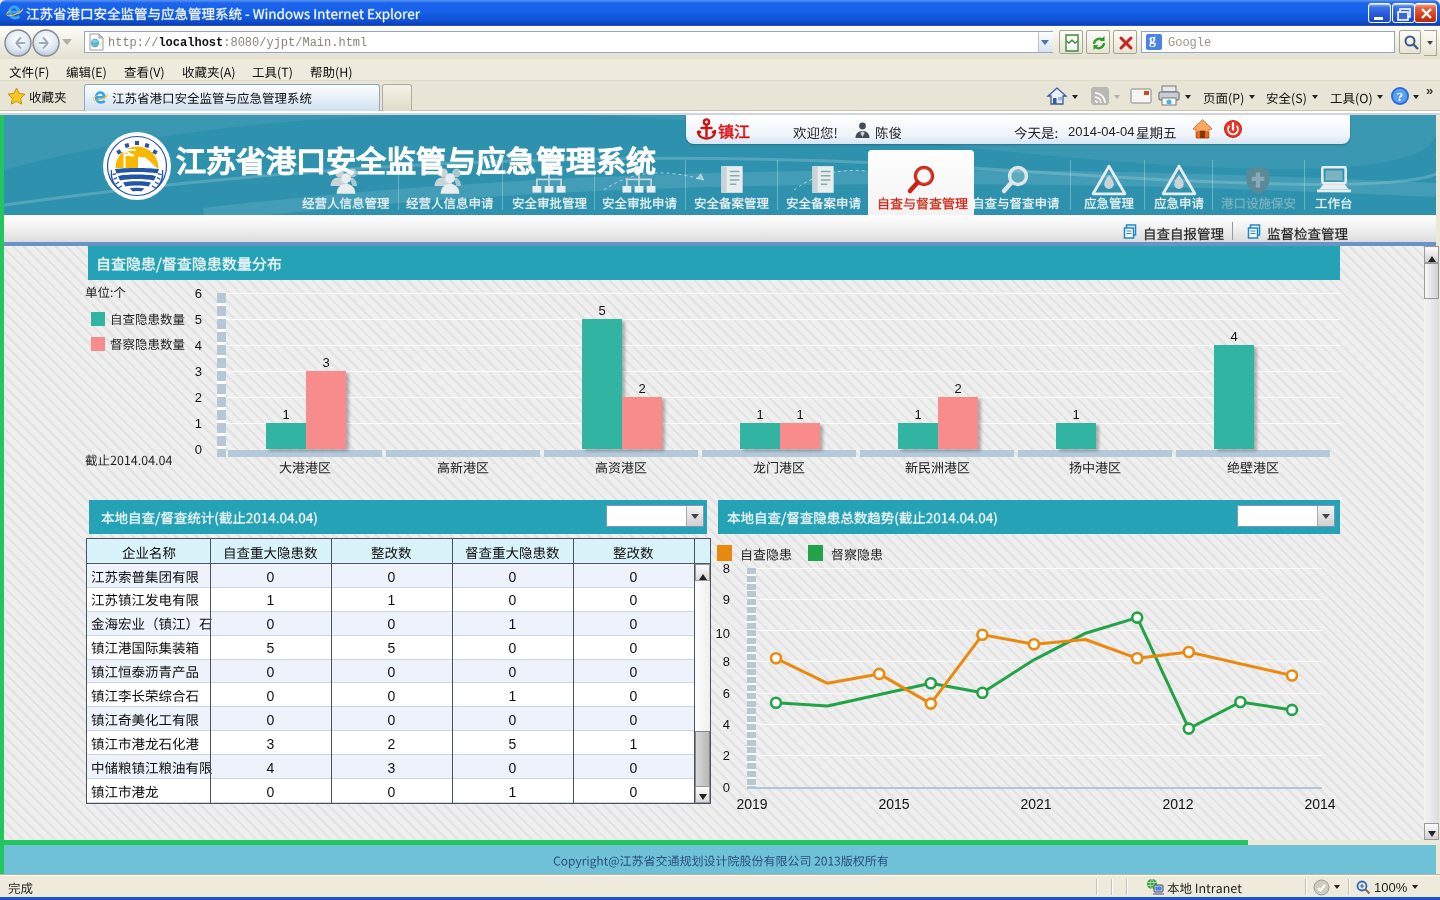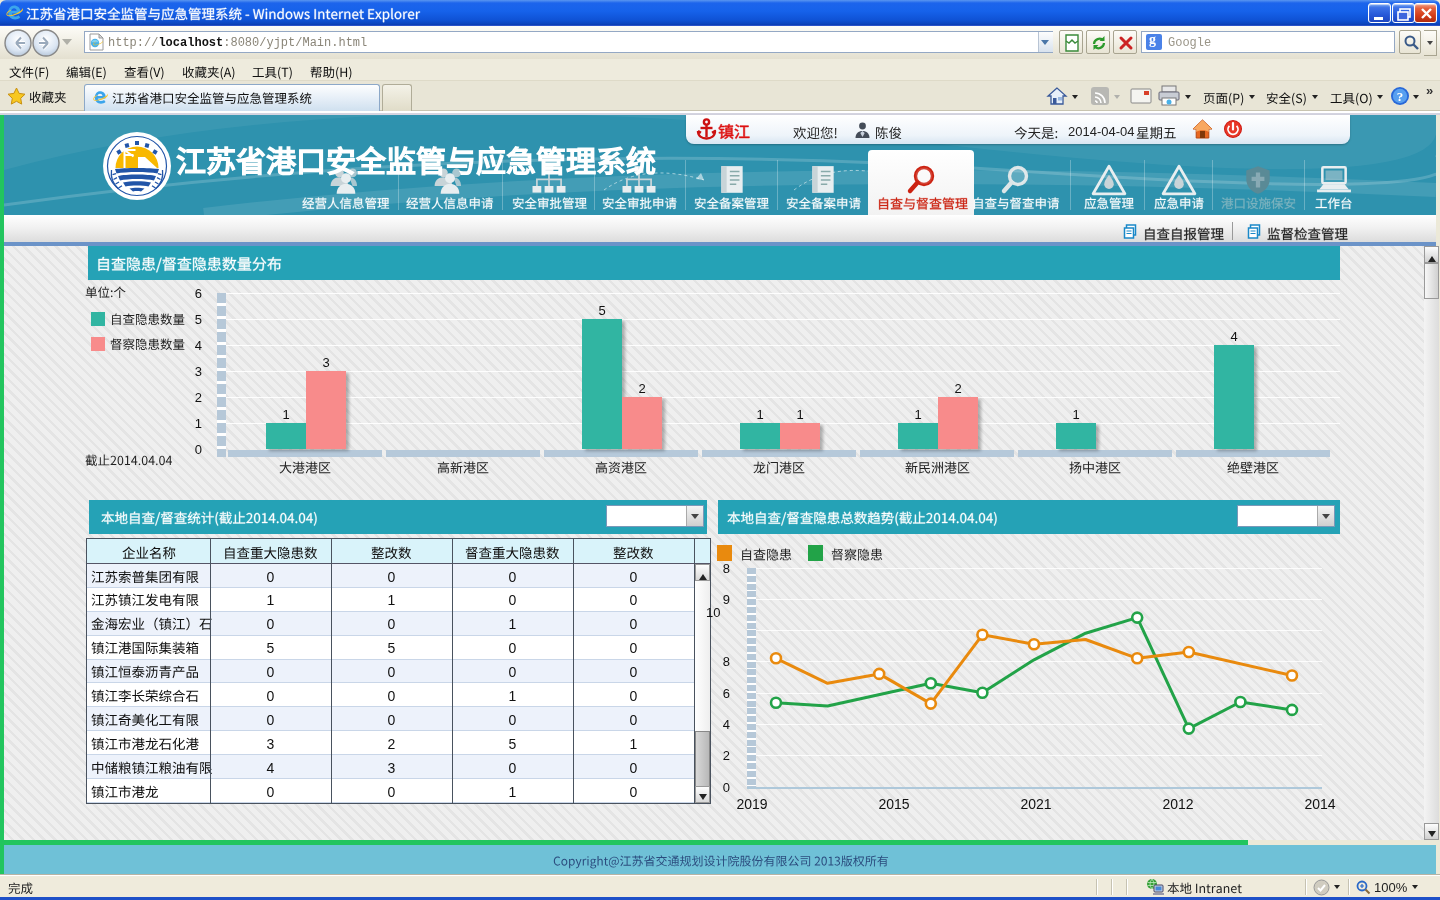--- a/index.html
+++ b/index.html
@@ -1346,21 +1346,21 @@
               <use href="#g5bdf" x="1000"></use>
               <use href="#g9690" x="2000"></use>
               <use href="#g60a3" x="3000"></use>
             </g>
           </svg></div>
         <div class="num" style="left:702px;top:533.5px;width:24px;text-align:right">0</div>
         <div class="num" style="left:702px;top:502.2px;width:24px;text-align:right">2</div>
         <div class="num" style="left:702px;top:470.9px;width:24px;text-align:right">4</div>
         <div class="num" style="left:702px;top:439.7px;width:24px;text-align:right">6</div>
         <div class="num" style="left:702px;top:408.4px;width:24px;text-align:right">8</div>
-        <div class="num" style="left:702px;top:359px;width:24px;text-align:left">10</div>
+        <div class="num" style="left:702px;top:380px;width:24px;text-align:right">10</div>
         <div class="num" style="left:702px;top:345.8px;width:24px;text-align:right">9</div>
         <div class="num" style="left:702px;top:314.5px;width:24px;text-align:right">8</div>
         <div style="position:absolute;left:743px;top:321.5px;width:9px;height:219.0px;background:#b6c8d8;background-image:repeating-linear-gradient(180deg,#b6c8d8 0 6px,#fff 6px 7.8px)"></div>
         <div style="position:absolute;left:752px;top:509.2px;width:566px;height:1px;background:rgba(255,255,255,.85)"></div>
         <div style="position:absolute;left:752px;top:477.9px;width:566px;height:1px;background:rgba(255,255,255,.85)"></div>
         <div style="position:absolute;left:752px;top:446.7px;width:566px;height:1px;background:rgba(255,255,255,.85)"></div>
         <div style="position:absolute;left:752px;top:415.4px;width:566px;height:1px;background:rgba(255,255,255,.85)"></div>
         <div style="position:absolute;left:752px;top:384.1px;width:566px;height:1px;background:rgba(255,255,255,.85)"></div>
         <div style="position:absolute;left:752px;top:352.8px;width:566px;height:1px;background:rgba(255,255,255,.85)"></div>
         <div style="position:absolute;left:752px;top:321.5px;width:566px;height:1px;background:rgba(255,255,255,.85)"></div>

